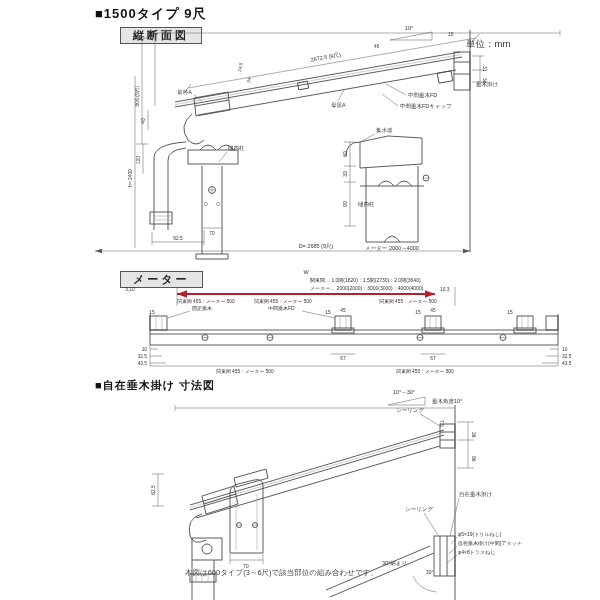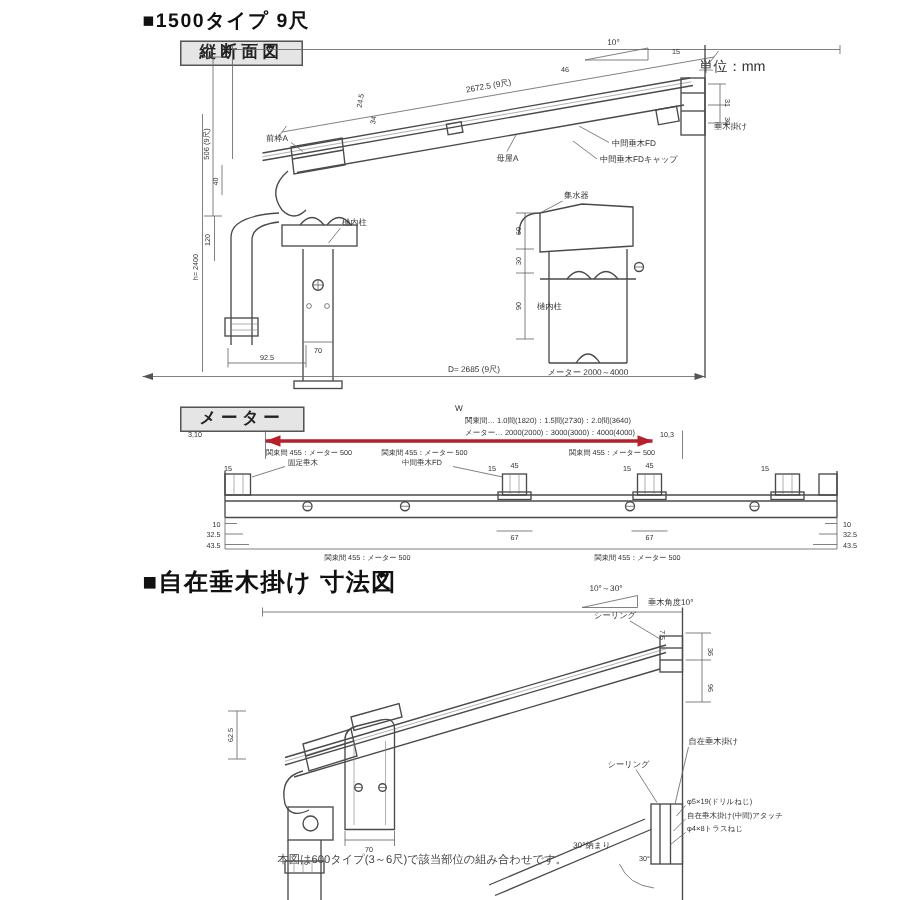--- a/index.html
+++ b/index.html
@@ -19,21 +19,21 @@
 </style>
 </head>
 <body>
 
 <div class="page">
 
   <div class="h-title" style="left:95px;top:5px;">■1500タイプ 9尺</div>
   <div class="unit" style="left:466px;top:3px;margin-top:35px;">単位：mm</div>
   <div class="sec-label" style="left:120px;top:27px;">縦断面図</div>
   <div class="sec-label" style="left:120px;top:271px;">メーター</div>
-  <div class="h-title" style="left:95px;top:378px;font-size:16px;">■自在垂木掛け 寸法図</div>
+  <div class="h-title" style="left:95px;top:378px;font-size:11px;">■自在垂木掛け 寸法図</div>
   <div class="footnote" style="left:185px;top:568px;">本図は600タイプ(3～6尺)で該当部位の組み合わせです。</div>
 
   <svg style="left:88px;top:26px;" width="500" height="242" viewBox="0 0 500 242">
 
     <g>
       <line class="dim" x1="67" y1="7" x2="472" y2="7"></line>
       <line class="dim" x1="67" y1="4" x2="67" y2="80"></line>
       <line class="dim" x1="472" y1="4" x2="472" y2="10"></line>
     </g>
 

